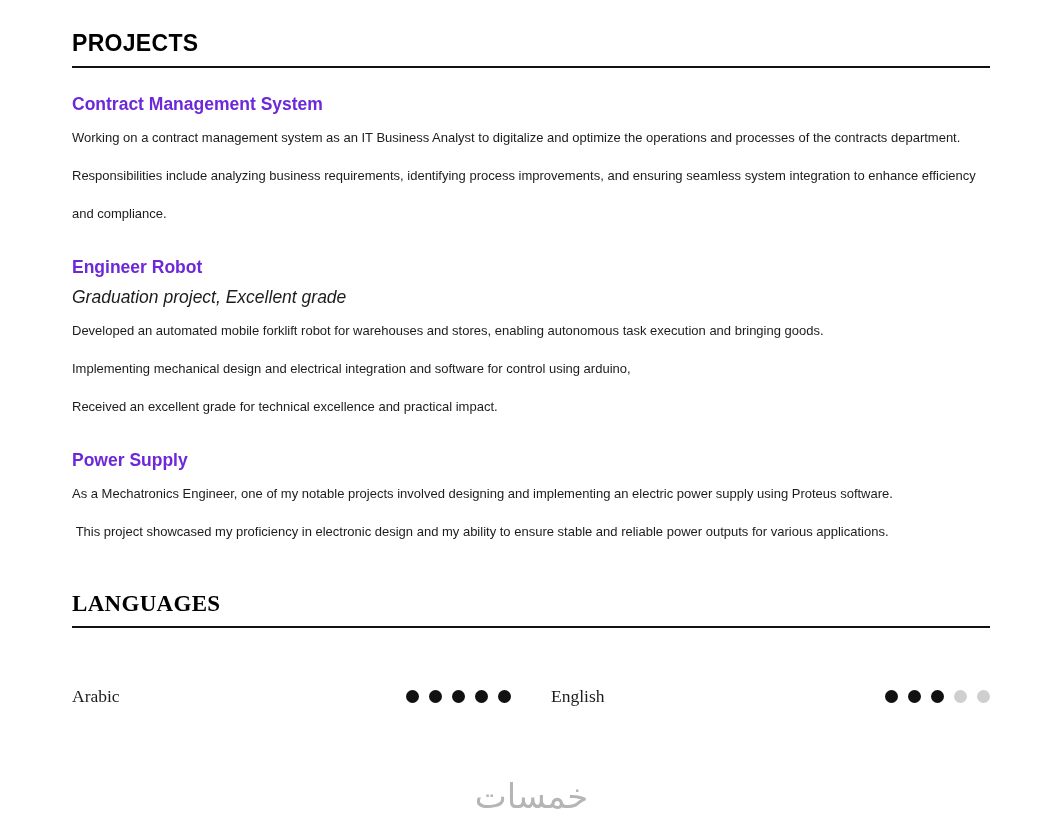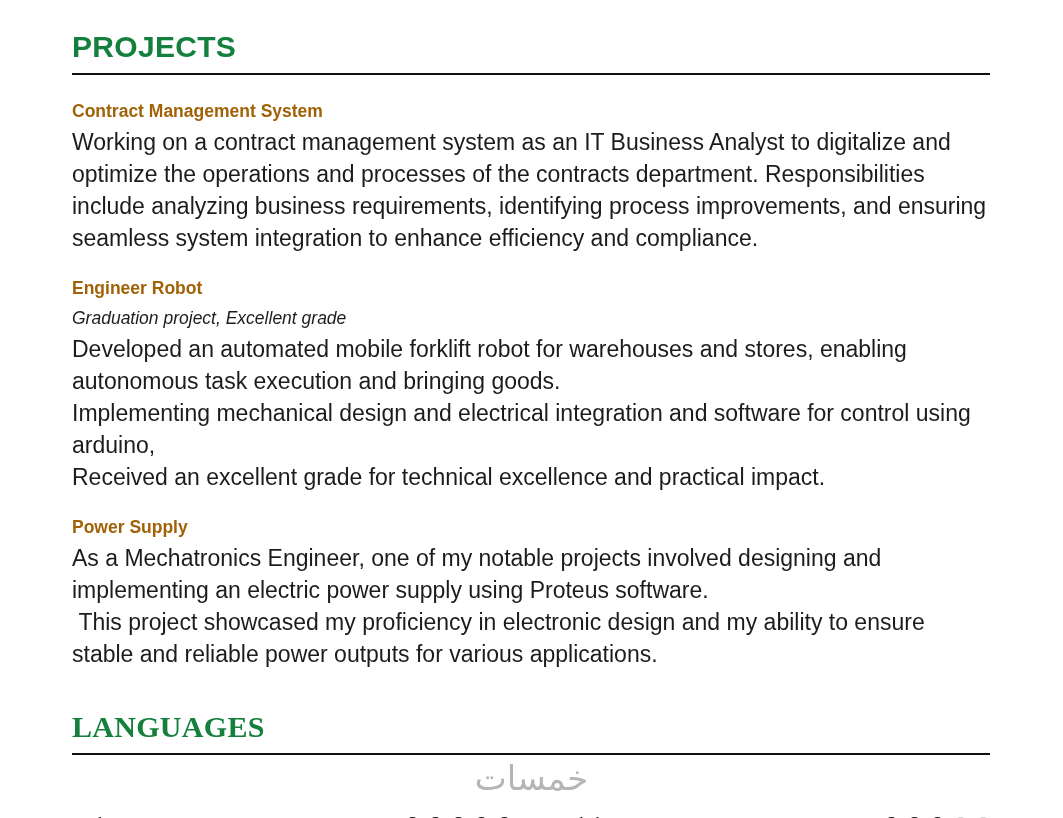--- a/index.html
+++ b/index.html
@@ -9,48 +9,48 @@
     height: 818px;
     box-sizing: border-box;
     padding: 30px 73px 0 72px;
     background: #ffffff;
     font-family: "Liberation Sans", sans-serif;
     color: #1c1c1c;
     overflow: hidden;
   }
   .section-title {
     margin: 0 0 9px 0;
-    font-size: 30px;
+    font-size: 23px;
     font-weight: bold;
-    color: #15803d;
+    color: #000000;
     letter-spacing: 0.3px;
   }
   .rule {
     border: none;
     border-top: 2px solid #111111;
     margin: 0;
   }
   .section-languages { margin-top: 40px; font-family: Liberation Serif, serif; }
   .project { margin-top: 19px; }
   .project:first-child { margin-top: 21px; }
   .project-title {
     font-weight: bold;
     font-size: 17.5px;
     line-height: 30px;
-    color: #a16207;
+    color: #6d28d9;
   }
   .project-subtitle {
     font-style: italic;
     font-size: 17.5px;
     line-height: 30px;
   }
   .project-par {
     margin: 0;
-    font-size: 23px;
-    line-height: 32px;
+    font-size: 13px;
+    line-height: 38px;
     white-space: pre-wrap;
   }
   .lang-row {
     display: flex;
     margin-top: 22px;
   }
   .lang-item {
     flex: 1;
     display: flex;
     justify-content: space-between;
@@ -63,21 +63,21 @@
   .dot {
     width: 13px;
     height: 13px;
     border-radius: 50%;
     display: inline-block;
   }
   .watermark {
     position: absolute;
     left: 0;
     right: 0;
-    bottom: 20px;
+    bottom: 2px;
     text-align: center;
     font-size: 34px;
     color: #b5b5b5;
     font-family: "DejaVu Sans", sans-serif;
   }
 </style>
 </head>
 <body>
 
 <div class="page">

